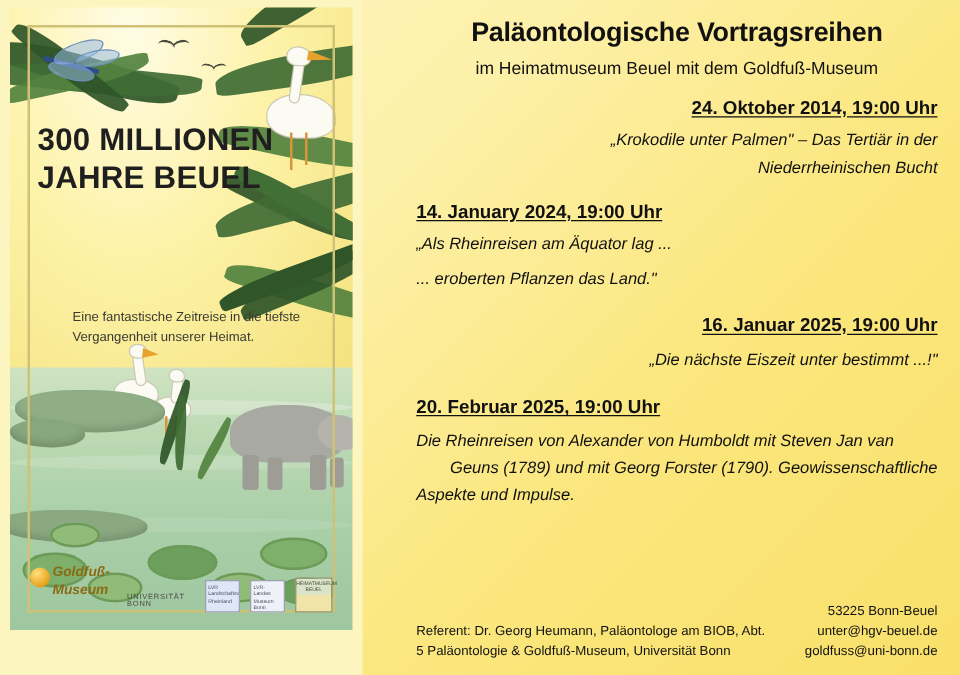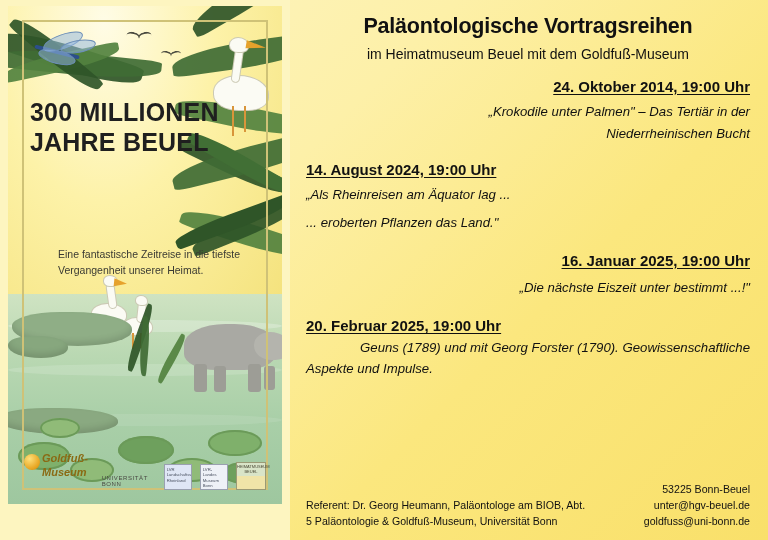--- a/index.html
+++ b/index.html
@@ -259,20 +259,21 @@
     padding-top: 1px;
   }
 
   
   .content {
     position: relative;
     flex: 1 1 auto;
     padding: 14px 18px 8px 16px;
     box-sizing: border-box;
     color: #111;
+    margin-left: 27px;
   }
   .title {
     text-align: center;
     font-size: 21.5px;
     font-weight: bold;
     line-height: 1.15;
     letter-spacing: -0.2px;
   }
   .subtitle {
     text-align: center;
@@ -448,32 +449,33 @@
 
     <div class="events">
 
       <div class="event ev-right" style="margin-top:4px;">
         <div class="date">24. Oktober 2014, 19:00 Uhr</div>
         <div class="line">„Krokodile unter Palmen" – Das Tertiär in der</div>
         <div class="line" style="margin-top:2px;">Niederrheinischen Bucht</div>
       </div>
 
       <div class="event ev-left" style="margin-top:16px;">
-        <div class="date">14. August 2024, 19:00 Uhr</div>
+        <div class="date">14. January 2024, 19:00 Uhr</div>
         <div class="line">„Als Rheinreisen am Äquator lag ...</div>
         <div class="line" style="margin-top:8px;">... eroberten Pflanzen das Land."</div>
       </div>
 
       <div class="event ev-right" style="margin-top:18px;">
         <div class="date">16. Januar 2025, 19:00 Uhr</div>
         <div class="line" style="margin-top:8px;">„Die nächste Eiszeit unter bestimmt ...!"</div>
       </div>
 
       <div class="event ev-just" style="margin-top:18px;">
         <div class="date">20. Februar 2025, 19:00 Uhr</div>
+        <div class="line" style="margin-top:7px;">Die Rheinreisen von Alexander von Humboldt mit Steven Jan van</div>
         <div class="line" style="margin-top:2px;text-align:right;">Geuns (1789) und mit Georg Forster (1790). Geowissenschaftliche</div>
         <div class="line" style="margin-top:2px;">Aspekte und Impulse.</div>
       </div>
     </div>
 
     <div class="footer">
       <div class="referent">Referent: Dr. Georg Heumann, Paläontologe am BIOB, Abt. 5 Paläontologie &amp; Goldfuß-Museum, Universität Bonn</div>
       <div class="contact">
         <div>53225 Bonn-Beuel</div>
         <div>unter@hgv-beuel.de</div>

